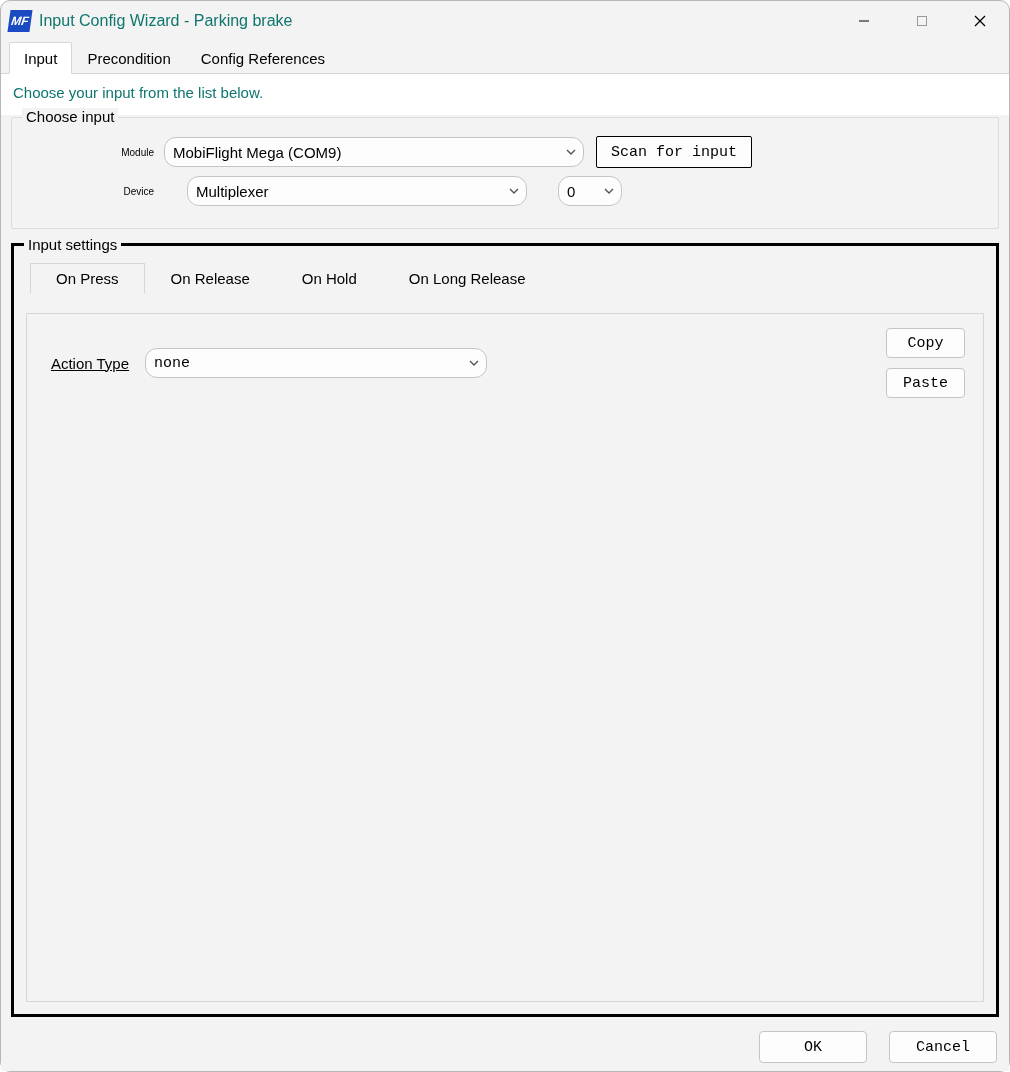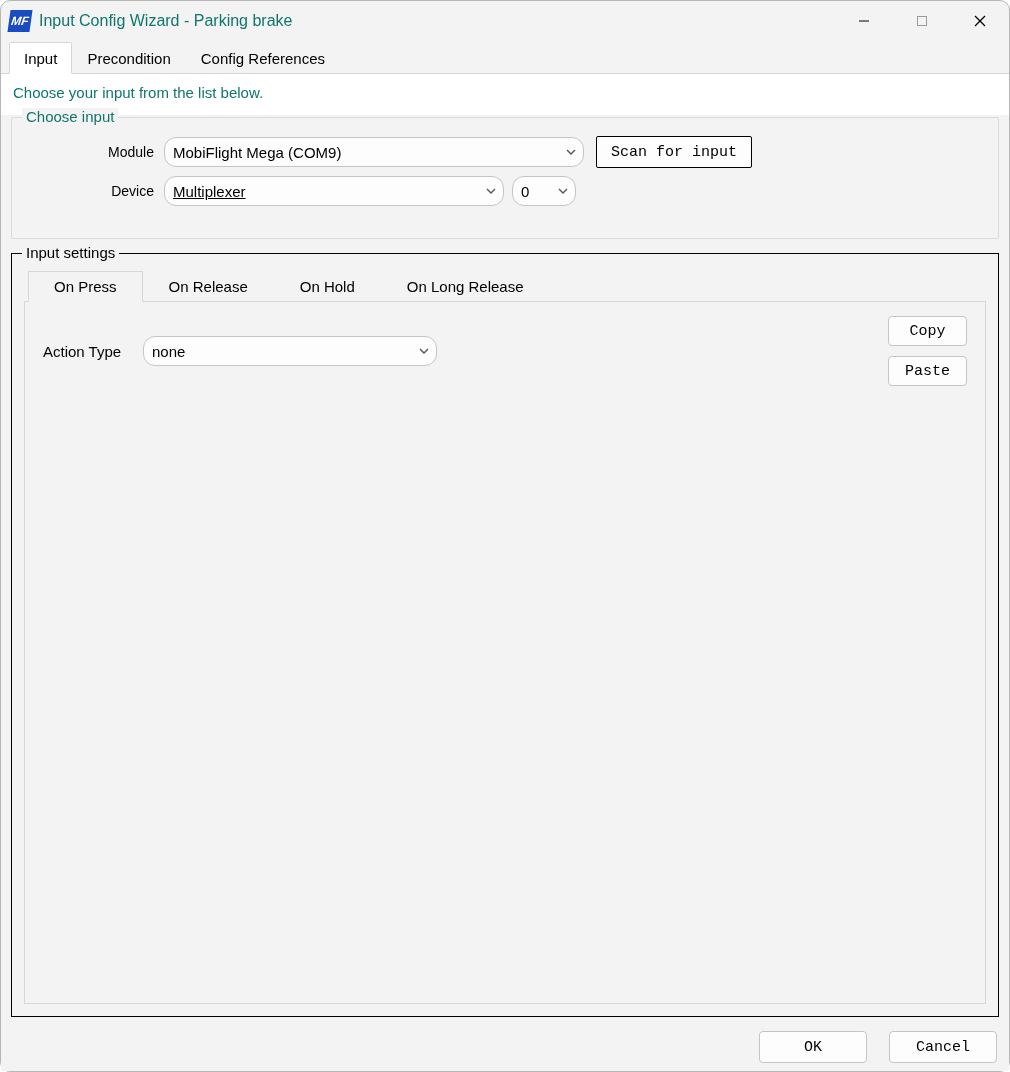--- a/index.html
+++ b/index.html
@@ -106,53 +106,53 @@
     position:relative;
     margin-top: 8px;
     background:#f3f3f3;
   }
   .groupbox > .legend {
     position:absolute;
     top:-10px; left:10px;
     background:#f3f3f3;
     padding:0 4px;
     font-size:15px;
-    color:#0f766e;
+    color:#000000;
   }
 
   .form-row {
     display:flex;
     align-items:center;
     margin-bottom: 8px;
   }
   .form-row .label {
     width: 140px;
     text-align:right;
     padding-right: 10px;
-    font-size:14px;
+    font-size:10px;
   }
   .combo {
     height: 30px;
     border:1px solid #c5c5c5;
     background:#fdfdfd;
     display:flex; align-items:center;
     padding: 0 6px 0 8px;
     font-size:15px;
     position:relative;
     border-radius:12px;
   }
   .combo .chev {
     margin-left:auto;
     display:flex; align-items:center; justify-content:center;
   }
   .combo .chev svg { width:12px; height:12px; }
   .combo.module { width: 420px; }
-  .combo.device { width: 340px; text-decoration: underline; }
+  .combo.device { width: 340px; }
   .combo.small  { width: 64px; margin-left:8px; }
-  .combo.action { width: 294px; }
+  .combo.action { width: 342px; font-family: Liberation Mono, monospace; }
 
   .btn {
     height: 30px;
     padding: 0 16px;
     border:1px solid #c5c5c5;
     background:#fdfdfd;
     border-radius:4px;
     display:flex; align-items:center; justify-content:center;
     font-size:15px;
     cursor:default;
@@ -188,39 +188,41 @@
     display:flex;
     flex-direction:column;
   }
 
   .action-row {
     display:flex;
     align-items:center;
   }
   .action-row .label {
     width: 100px;
-    text-align:left;
+    text-align:center;
     padding-right:10px;
+    text-decoration:underline;
   }
   .action-row .right-btns {
     margin-left:auto;
     display:flex;
     gap:10px;
     flex-direction:column;
   }
 
   .group-settings {
     flex:1;
     display:flex;
     flex-direction:column;
     margin-top:6px;
     margin-bottom:6px;
     position:relative;
-    border:1px solid #000000;
+    border:3px solid #000000;
     padding: 12px 12px 12px 12px;
+    gap: 20px;
   }
   .group-settings > .legend {
     position:absolute;
     top:-10px; left:10px;
     background:#f3f3f3;
     padding:0 4px;
     font-size:15px;
   }
 
   
@@ -288,21 +290,21 @@
                 <polyline points="2,4 6,8 10,4" fill="none" stroke="#555" stroke-width="1.4"></polyline>
               </svg>
           </span>
         </div>
         <div style="width:12px"></div>
         <div class="btn strong-border">
           <span>Scan for input</span>
         </div>
       </div>
 
-      <div class="form-row" style="margin-bottom:20px;">
+      <div class="form-row" style="margin-bottom:10px;gap:23px;">
         <div class="label">Device</div>
         <div class="combo device">
           <span>Multiplexer</span>
           <span class="chev">
             <svg viewBox="0 0 12 12">
                 <polyline points="2,4 6,8 10,4" fill="none" stroke="#555" stroke-width="1.4"></polyline>
               </svg>
           </span>
         </div>
         <div class="combo small">

